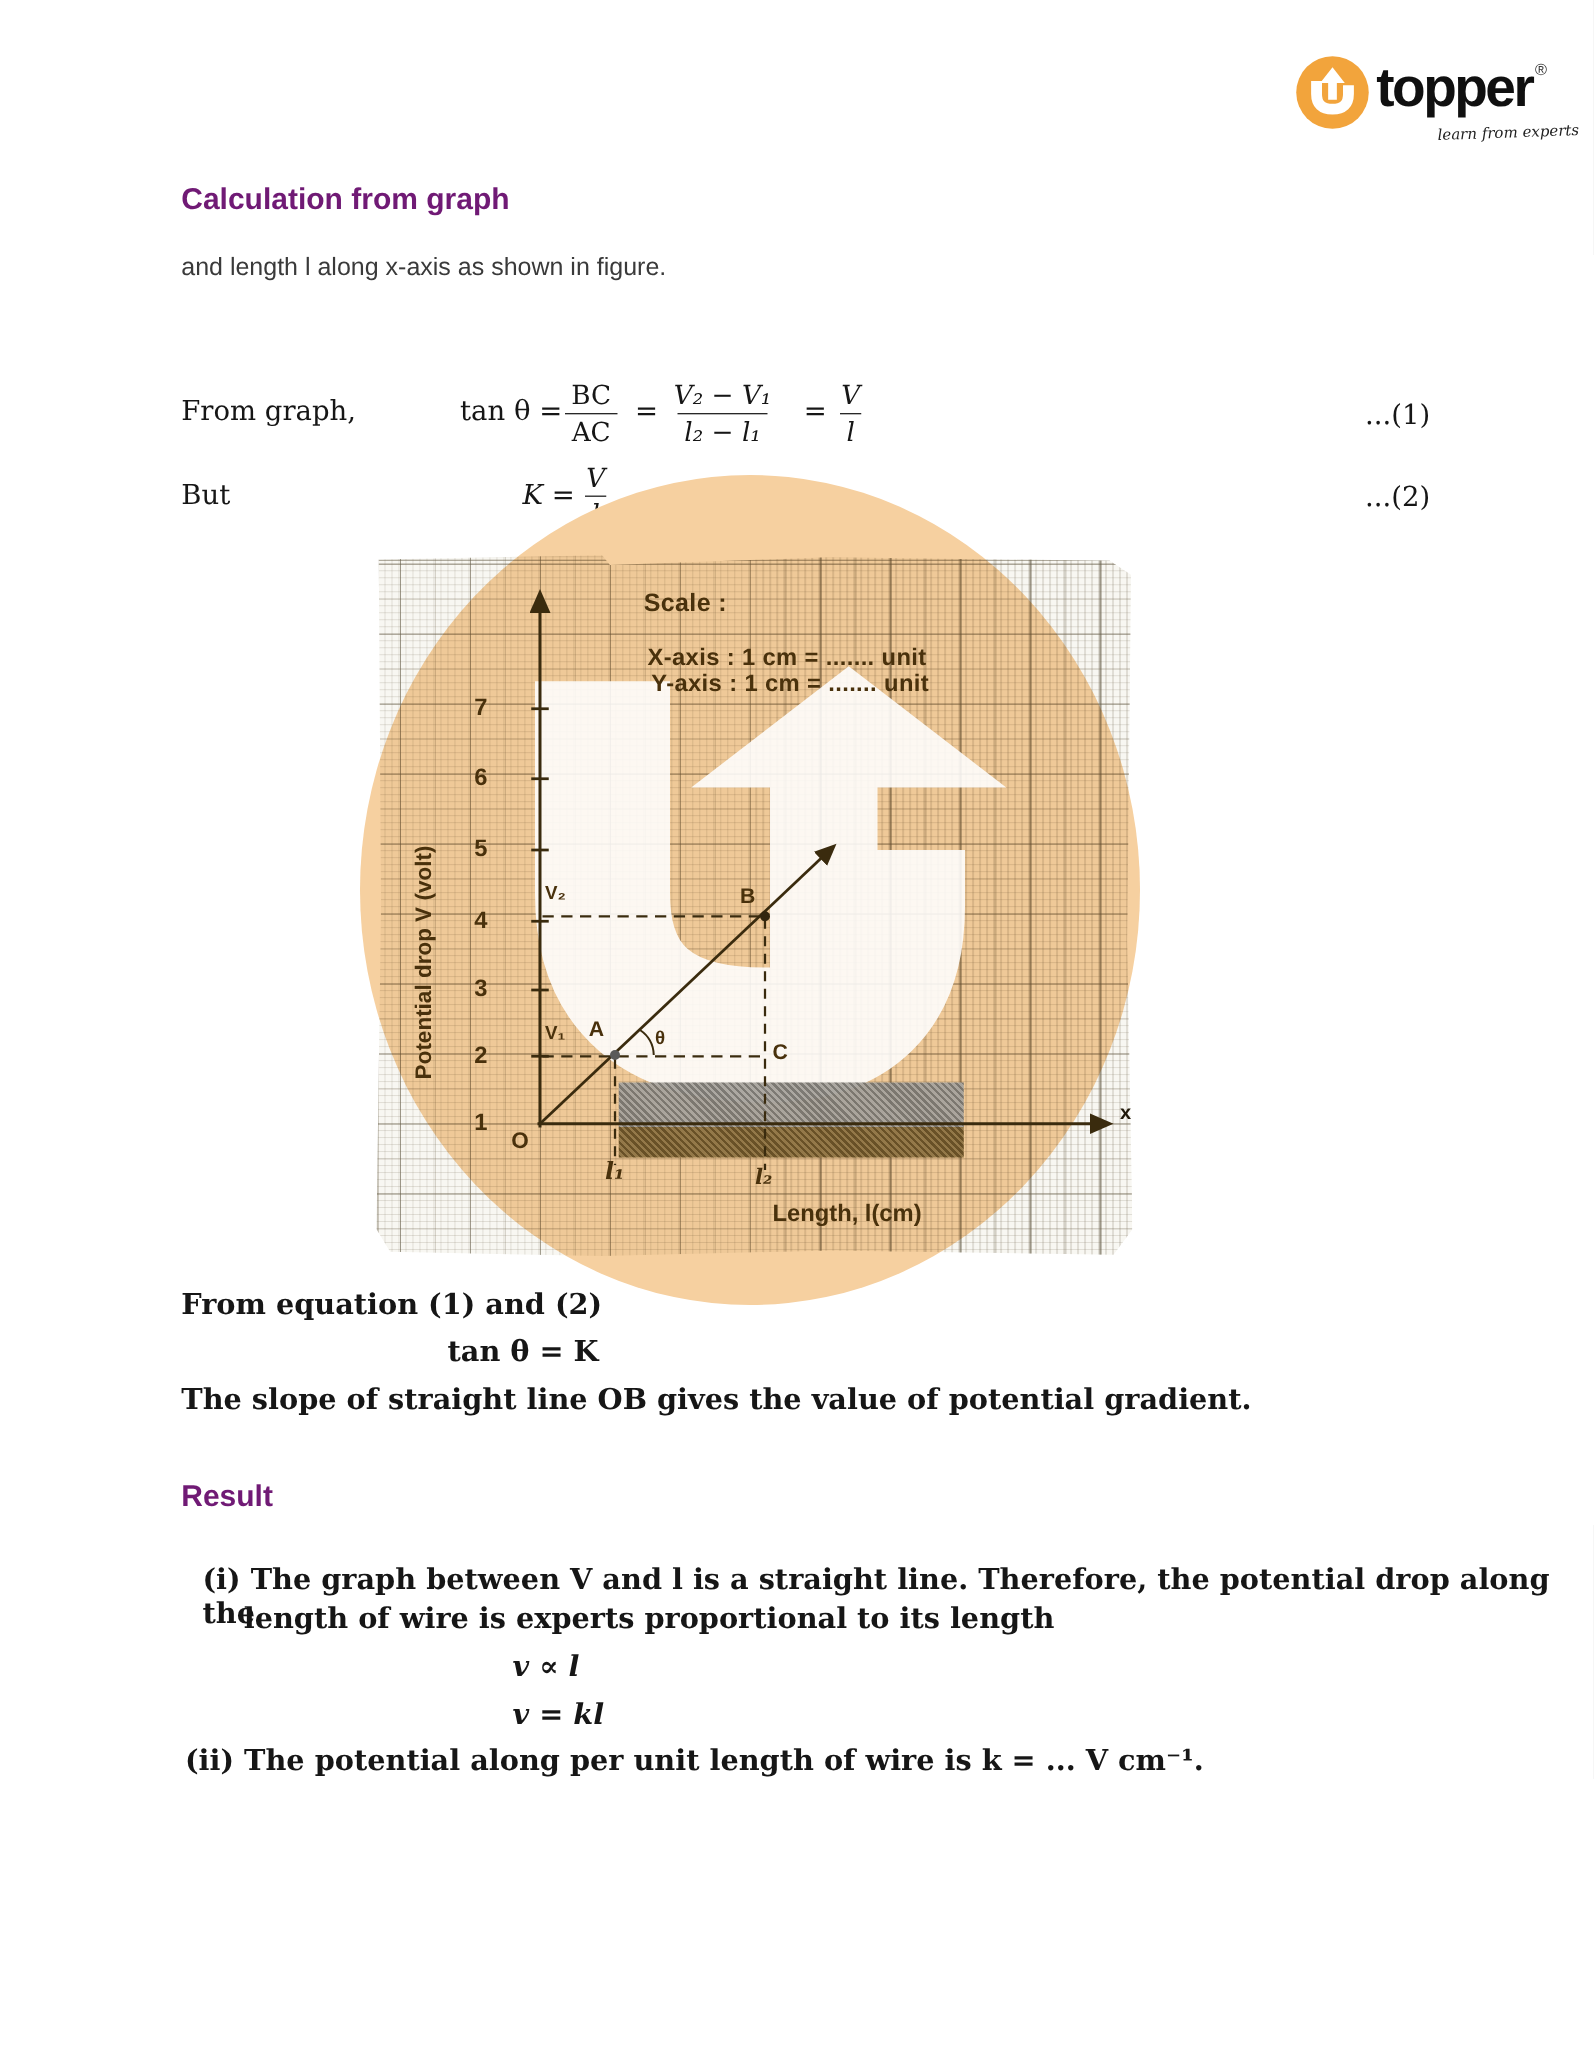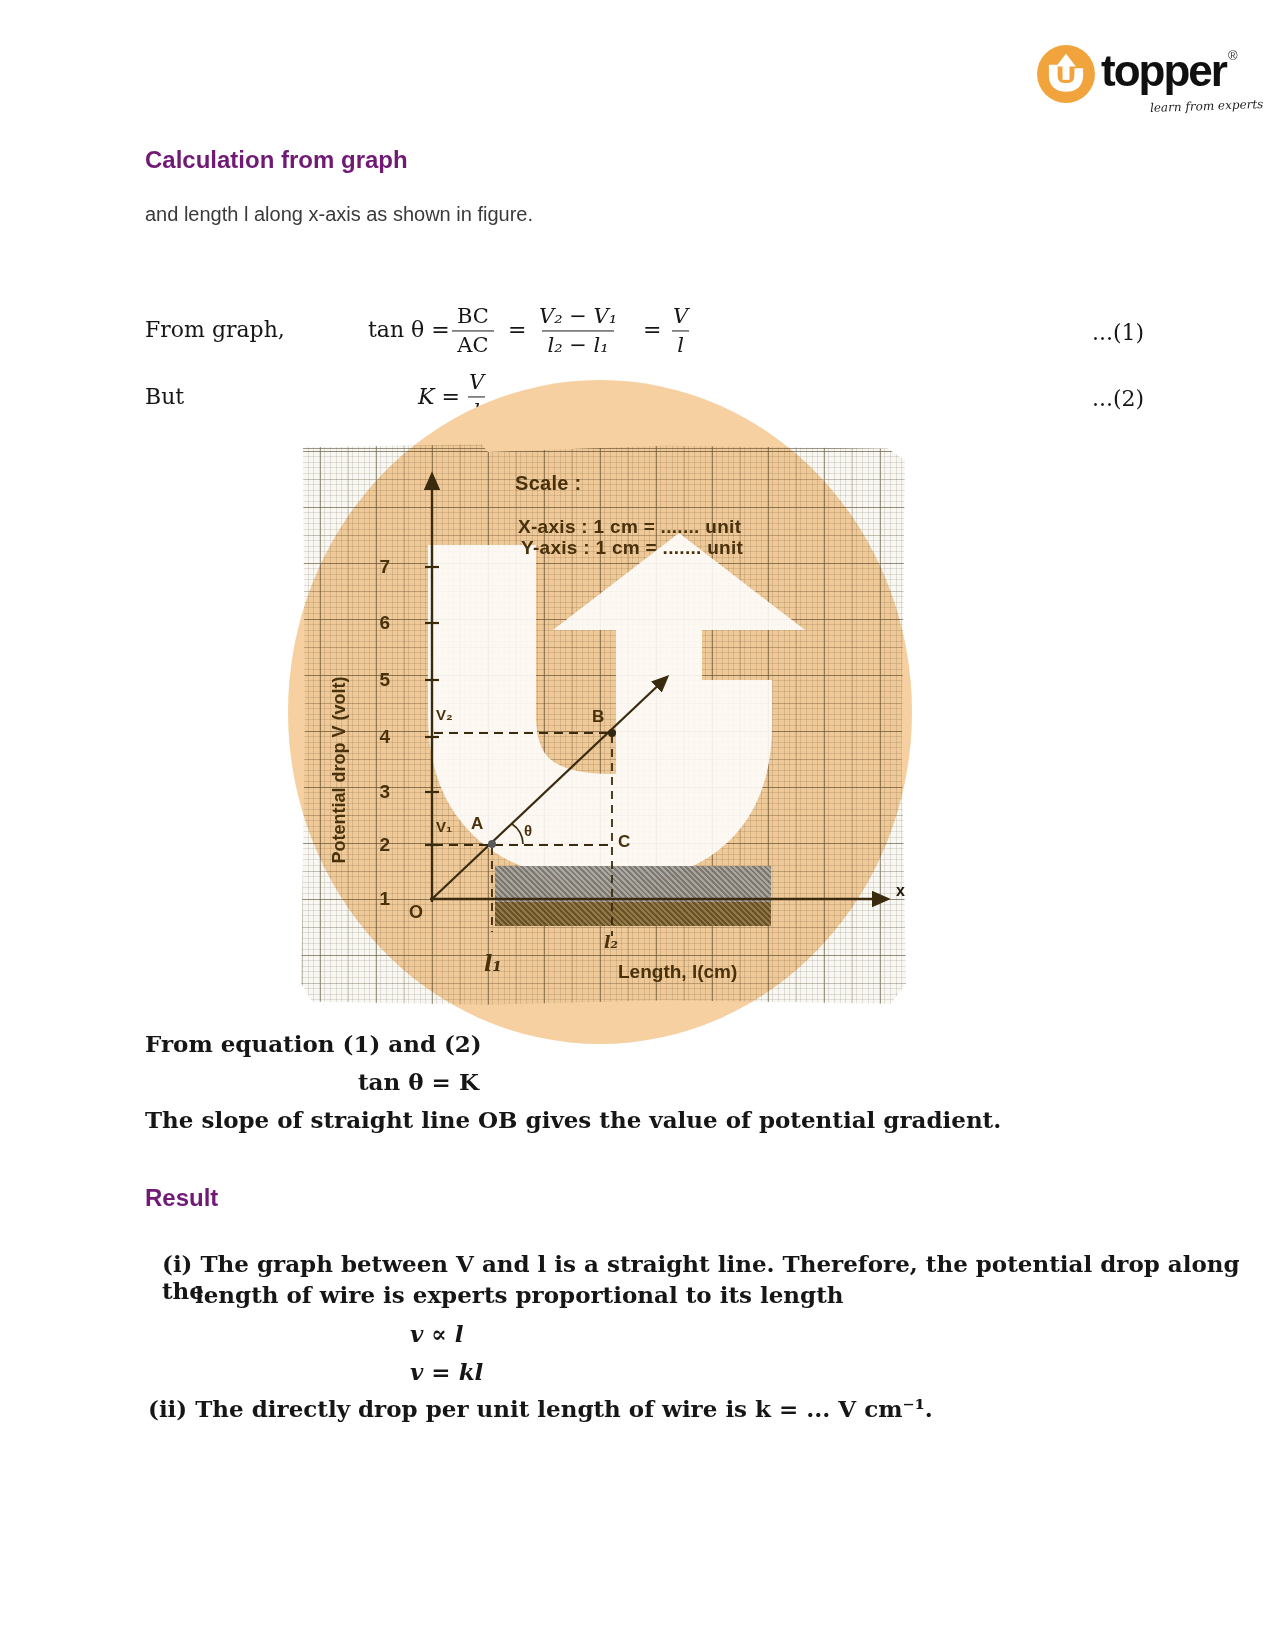--- a/index.html
+++ b/index.html
@@ -163,28 +163,28 @@
     <div class="glabel ytick" style="left:110px;top:518px;">1</div>
 
     <div class="glabel" style="left:196px;top:336px;font-size:15px;">V₂</div>
     <div class="glabel" style="left:196px;top:448px;font-size:15px;">V₁</div>
     <div class="glabel" style="left:231px;top:444px;font-size:17px;">A</div>
     <div class="glabel" style="left:284px;top:452px;font-size:15px;">θ</div>
     <div class="glabel" style="left:352px;top:337px;font-size:17px;">B</div>
     <div class="glabel" style="left:378px;top:462px;font-size:17px;">C</div>
     <div class="glabel" style="left:169px;top:532px;font-size:18px;">O</div>
     <div class="glabel" style="left:656px;top:512px;font-size:16px;color:#20180a;">x</div>
-    <div class="glabel gserif i" style="left:244px;top:580px;font-size:22px;">l₁</div>
+    <div class="glabel gserif i" style="left:244px;top:556px;font-size:19px;">l₁</div>
     <div class="glabel gserif i" style="left:364px;top:562px;font-size:17px;">l₂</div>
   </div>
 
   <div class="abs serif concl" style="left:145px;top:1030px;">From equation (1) and (2)</div>
   <div class="abs serif concl" style="left:358px;top:1068px;">tan θ = K</div>
   <div class="abs serif concl" style="left:145px;top:1106px;">The slope of straight line OB gives the value of potential gradient.</div>
 
   <div class="abs h-blue" style="left:145px;top:1184px;">Result</div>
   <div class="abs serif result-item" style="left:162px;top:1250px;">(i) The graph between V and l is a straight line. Therefore, the potential drop along the</div>
   <div class="abs serif result-item" style="left:195px;top:1281px;">length of wire is experts proportional to its length</div>
   <div class="abs serif result-item i" style="left:410px;top:1320px;">v ∝ l</div>
   <div class="abs serif result-item i" style="left:410px;top:1358px;">v = kl</div>
-  <div class="abs serif result-item" style="left:148px;top:1395px;">(ii) The directly drop per unit length of wire is k = ... V cm⁻¹.</div>
+  <div class="abs serif result-item" style="left:148px;top:1395px;">(ii) The potential along per unit length of wire is k = ... V cm⁻¹.</div>
 
 </div>
 
 </body></html>

